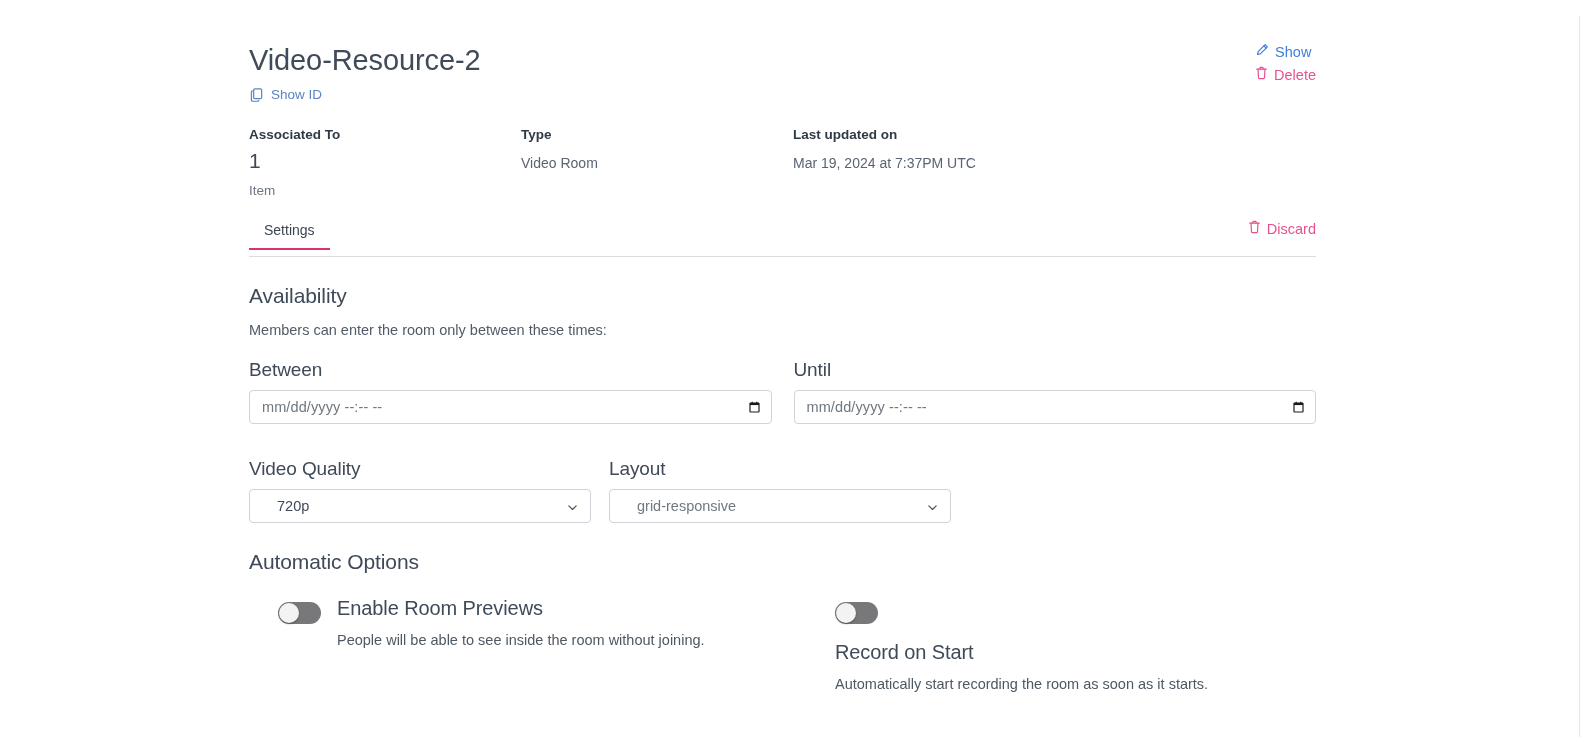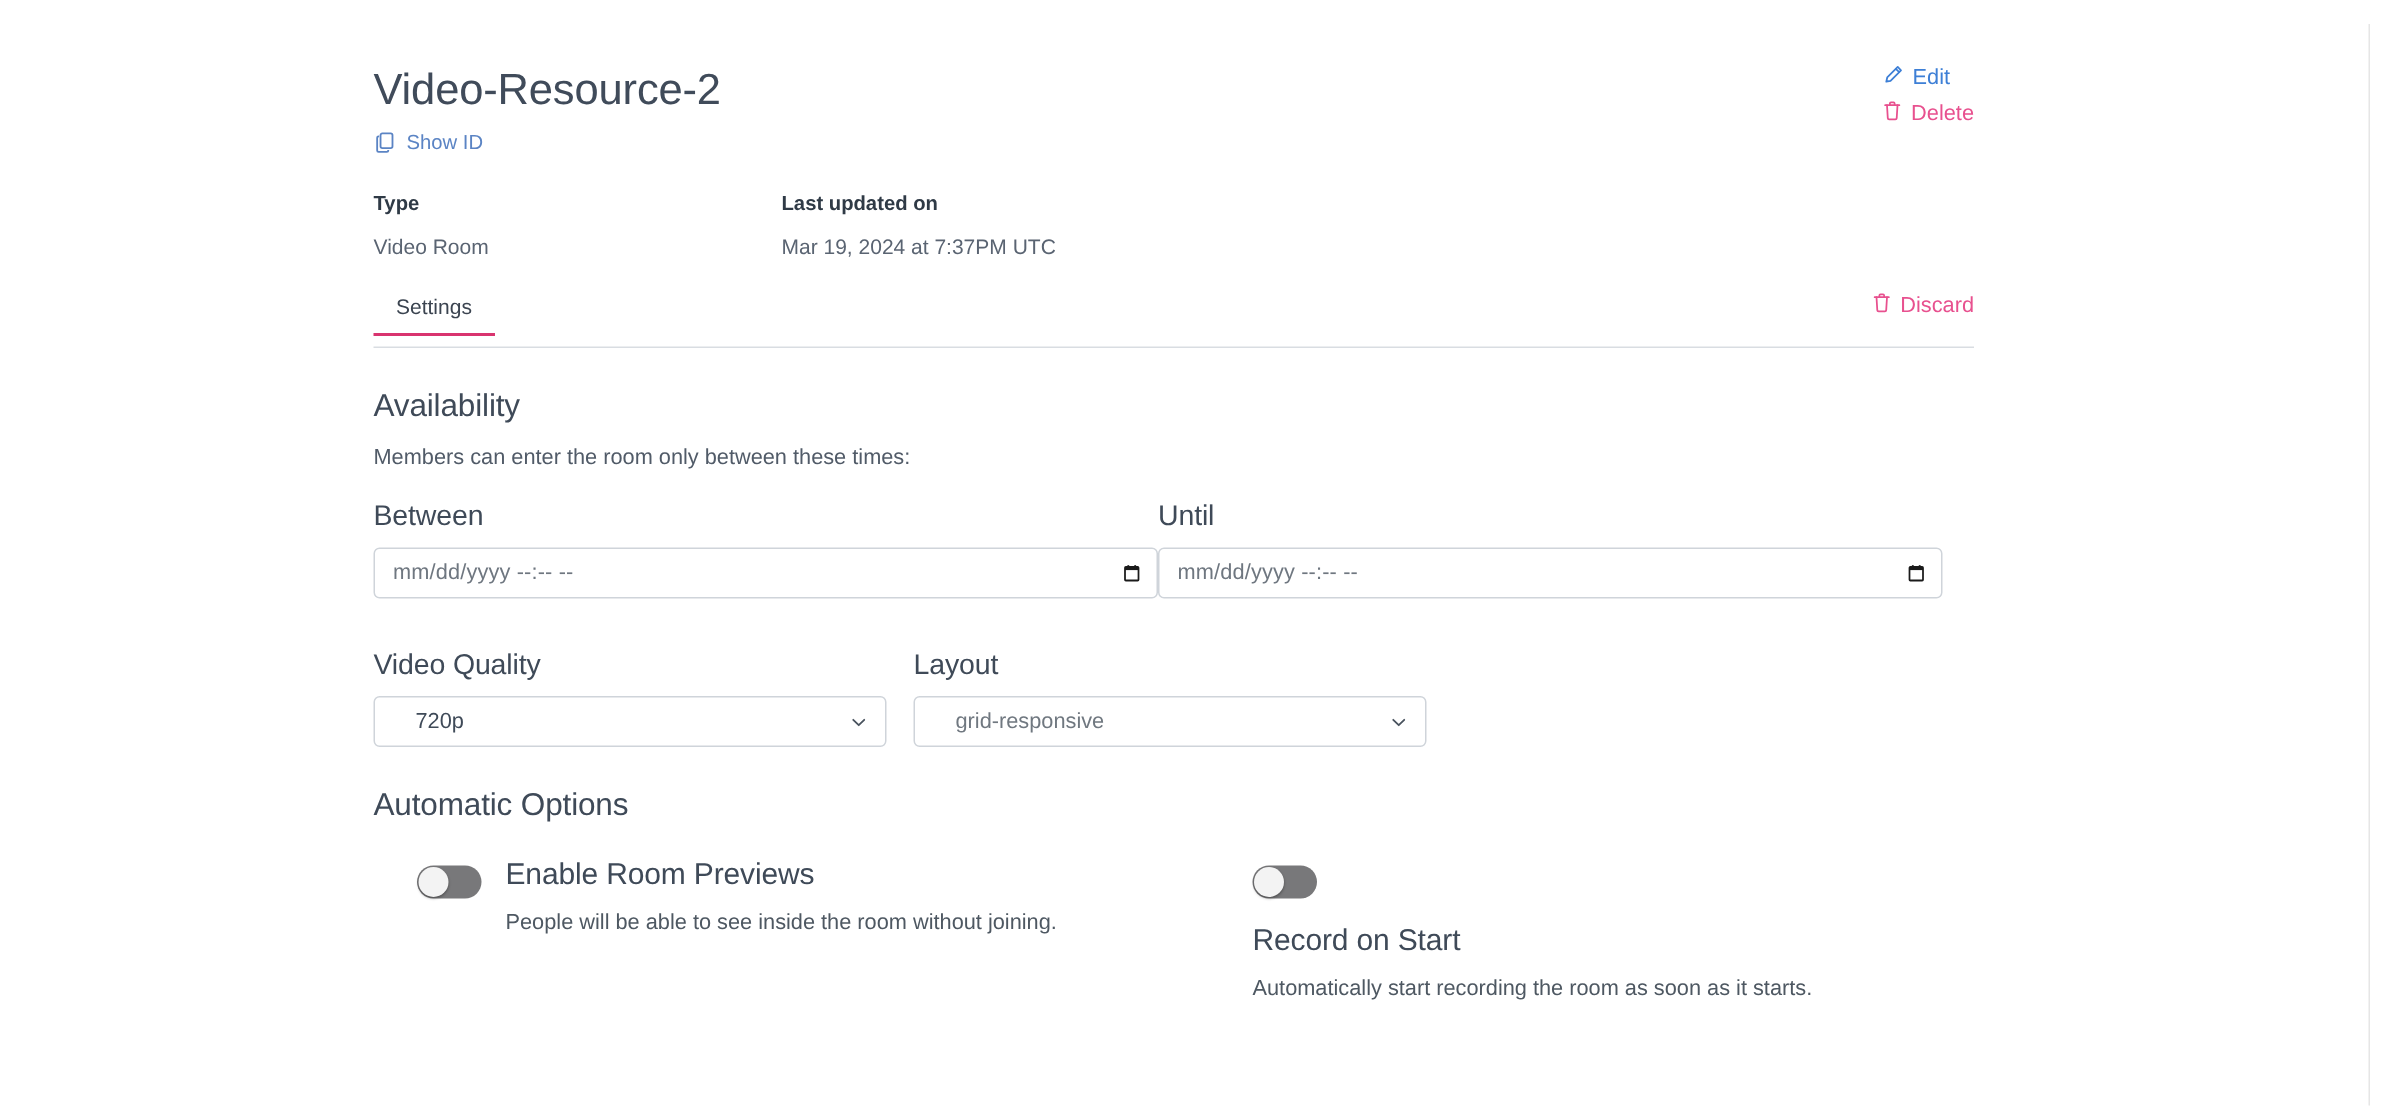--- a/index.html
+++ b/index.html
@@ -160,20 +160,21 @@
     letter-spacing: -0.1px;
   }
   .section-desc {
     font-size: 14.5px;
     color: #515b68;
     margin-top: 14px;
   }
 
   .field-row {
     display: flex;
+    gap: 22px;
     margin-top: 21px;
   }
   .field { }
   .field.f-between { width: 523px; }
   .field.f-until { width: 523px; }
   .field-label {
     font-size: 19px;
     color: #3f4a58;
     font-weight: 400;
     margin-bottom: 9px;
@@ -303,36 +304,41 @@
       </div>
 
       <div class="header-actions">
         <div class="action-link action-edit">
           <span>
             <svg width="14" height="14" viewBox="0 0 16 16" fill="none" stroke="#3d7fd6" stroke-width="1.35" stroke-linecap="round" stroke-linejoin="round">
               <path d="M11.6 1.9l2.5 2.5-8 8-3.2.7.7-3.2z"></path>
               <path d="M10.2 3.3l2.5 2.5"></path>
             </svg>
           </span>
-          <span>Edit</span>
+          <span>Show</span>
         </div>
         <div class="action-link action-delete">
           <span>
             <svg width="13" height="14" viewBox="0 0 14 16" fill="none" stroke="#e8518f" stroke-width="1.35" stroke-linecap="round" stroke-linejoin="round">
               <path d="M1.6 3.6h10.8"></path>
               <path d="M5.2 3.6V2.3a.8.8 0 0 1 .8-.8h2a.8.8 0 0 1 .8.8v1.3"></path>
               <path d="M3 3.6l.6 9.8a1 1 0 0 0 1 .95h4.8a1 1 0 0 0 1-.95L11 3.6"></path>
             </svg>
           </span>
           <span>Delete</span>
         </div>
       </div>
     </div>
 
     <div class="meta-row">
+      <div class="meta-col c1">
+        <div class="meta-label">Associated To</div>
+        <div class="meta-value-big">1</div>
+        <div class="meta-sub">Item</div>
+      </div>
       <div class="meta-col c2">
         <div class="meta-label">Type</div>
         <div class="meta-value">Video Room</div>
       </div>
       <div class="meta-col c3">
         <div class="meta-label">Last updated on</div>
         <div class="meta-value">Mar 19, 2024 at 7:37PM UTC</div>
       </div>
     </div>
 

